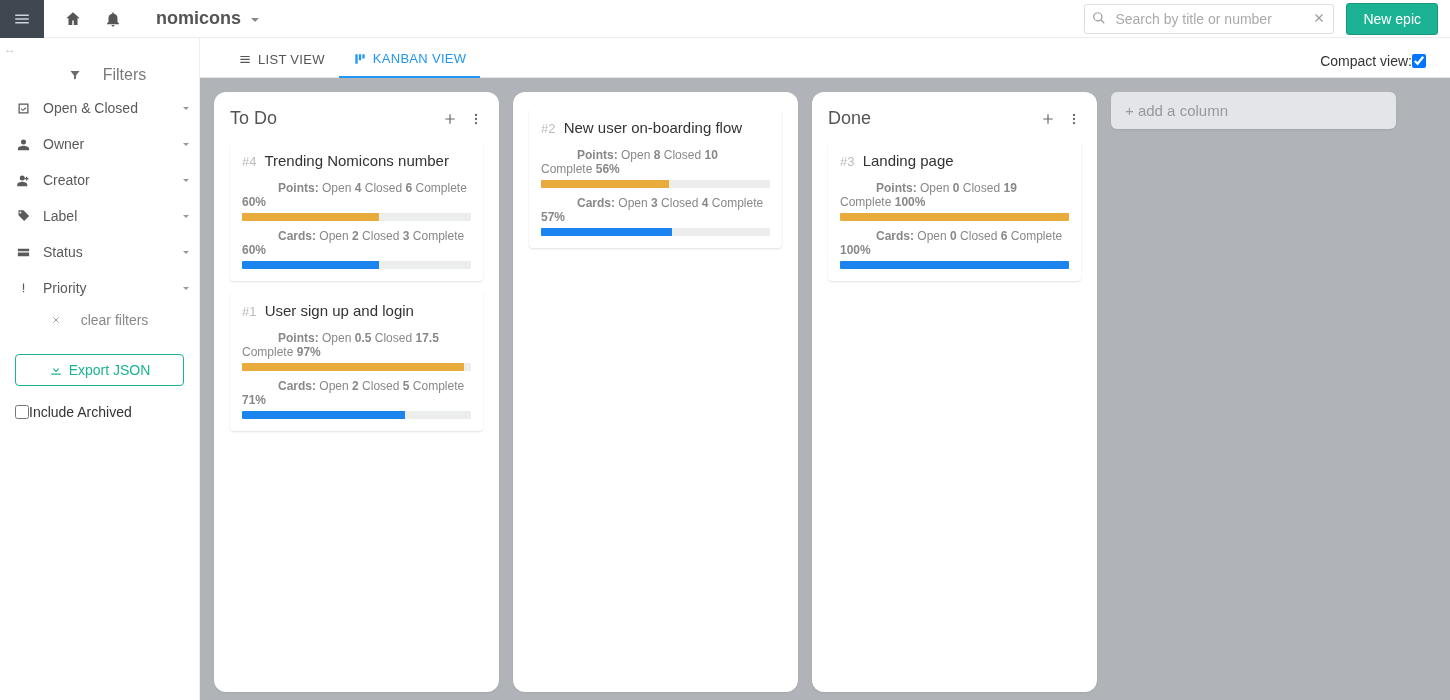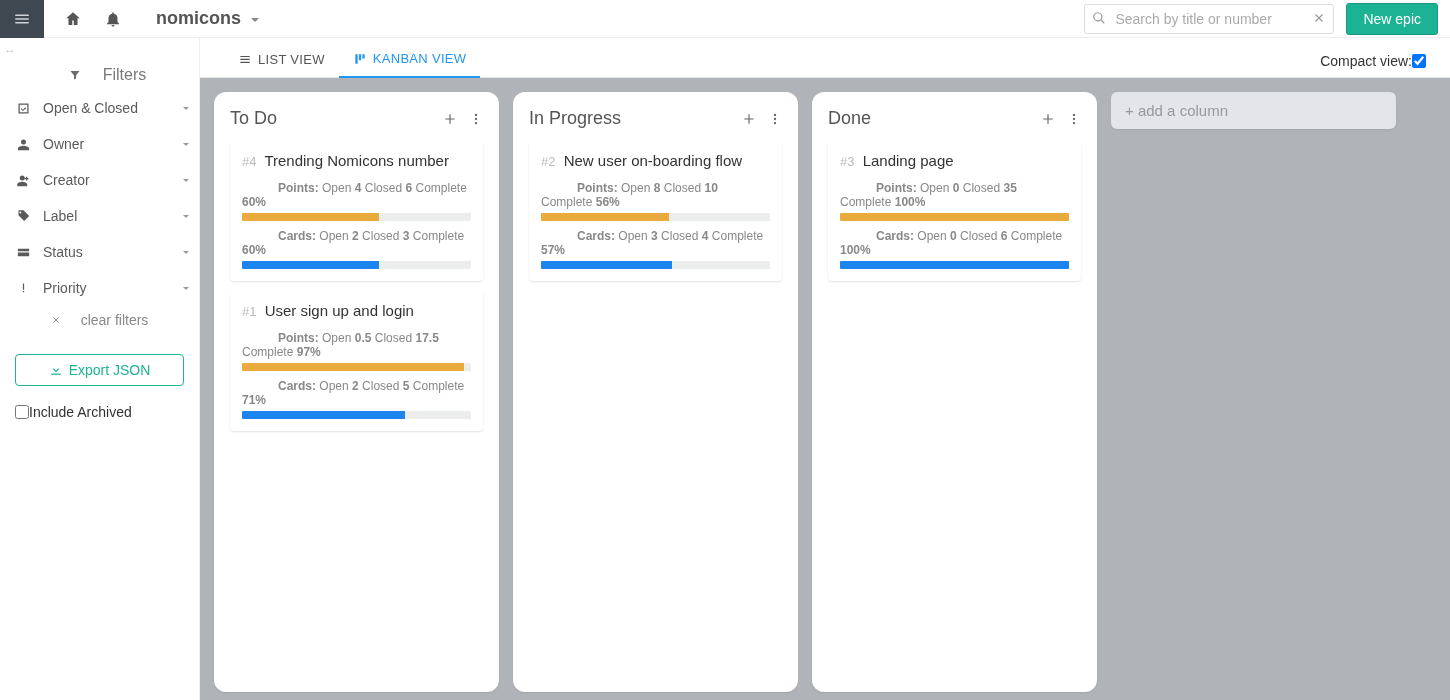--- a/index.html
+++ b/index.html
@@ -234,33 +234,20 @@
             <div class="bar orange">
               <div class="fill" style="width: 97%;"></div>
             </div>
             <div class="stat-line"><span class="lbl">Cards:</span> <span>Open</span> <span class="val">2</span> <span>Closed</span> <span class="val">5</span> <span>Complete</span> <span class="val">71%</span></div>
             <div class="bar blue">
               <div class="fill" style="width: 71%;"></div>
             </div>
           </div>
         </div>
         <div class="column">
-          <div class="column-header">
-            <div class="column-title">In Progress</div>
-            <div class="col-actions">
-              <svg viewBox="0 0 24 24">
-                <path d="M11 4h2v7h7v2h-7v7h-2v-7H4v-2h7V4z"></path>
-              </svg>
-              <svg viewBox="0 0 24 24">
-                <circle cx="12" cy="5" r="2"></circle>
-                <circle cx="12" cy="12" r="2"></circle>
-                <circle cx="12" cy="19" r="2"></circle>
-              </svg>
-            </div>
-          </div>
           <div class="card">
             <div class="card-title"><span class="num">#2</span> <span>New user on-boarding flow</span></div>
             <div class="stat-line"><span class="lbl">Points:</span> <span>Open</span> <span class="val">8</span> <span>Closed</span> <span class="val">10</span> <span>Complete</span> <span class="val">56%</span></div>
             <div class="bar orange">
               <div class="fill" style="width: 56%;"></div>
             </div>
             <div class="stat-line"><span class="lbl">Cards:</span> <span>Open</span> <span class="val">3</span> <span>Closed</span> <span class="val">4</span> <span>Complete</span> <span class="val">57%</span></div>
             <div class="bar blue">
               <div class="fill" style="width: 57%;"></div>
             </div>
@@ -275,21 +262,21 @@
               </svg>
               <svg viewBox="0 0 24 24">
                 <circle cx="12" cy="5" r="2"></circle>
                 <circle cx="12" cy="12" r="2"></circle>
                 <circle cx="12" cy="19" r="2"></circle>
               </svg>
             </div>
           </div>
           <div class="card">
             <div class="card-title"><span class="num">#3</span> <span>Landing page</span></div>
-            <div class="stat-line"><span class="lbl">Points:</span> <span>Open</span> <span class="val">0</span> <span>Closed</span> <span class="val">35</span> <span>Complete</span> <span class="val">100%</span></div>
+            <div class="stat-line"><span class="lbl">Points:</span> <span>Open</span> <span class="val">0</span> <span>Closed</span> <span class="val">19</span> <span>Complete</span> <span class="val">100%</span></div>
             <div class="bar orange">
               <div class="fill" style="width: 100%;"></div>
             </div>
             <div class="stat-line"><span class="lbl">Cards:</span> <span>Open</span> <span class="val">0</span> <span>Closed</span> <span class="val">6</span> <span>Complete</span> <span class="val">100%</span></div>
             <div class="bar blue">
               <div class="fill" style="width: 100%;"></div>
             </div>
           </div>
         </div>
         <div class="add-column">+ add a column</div>

